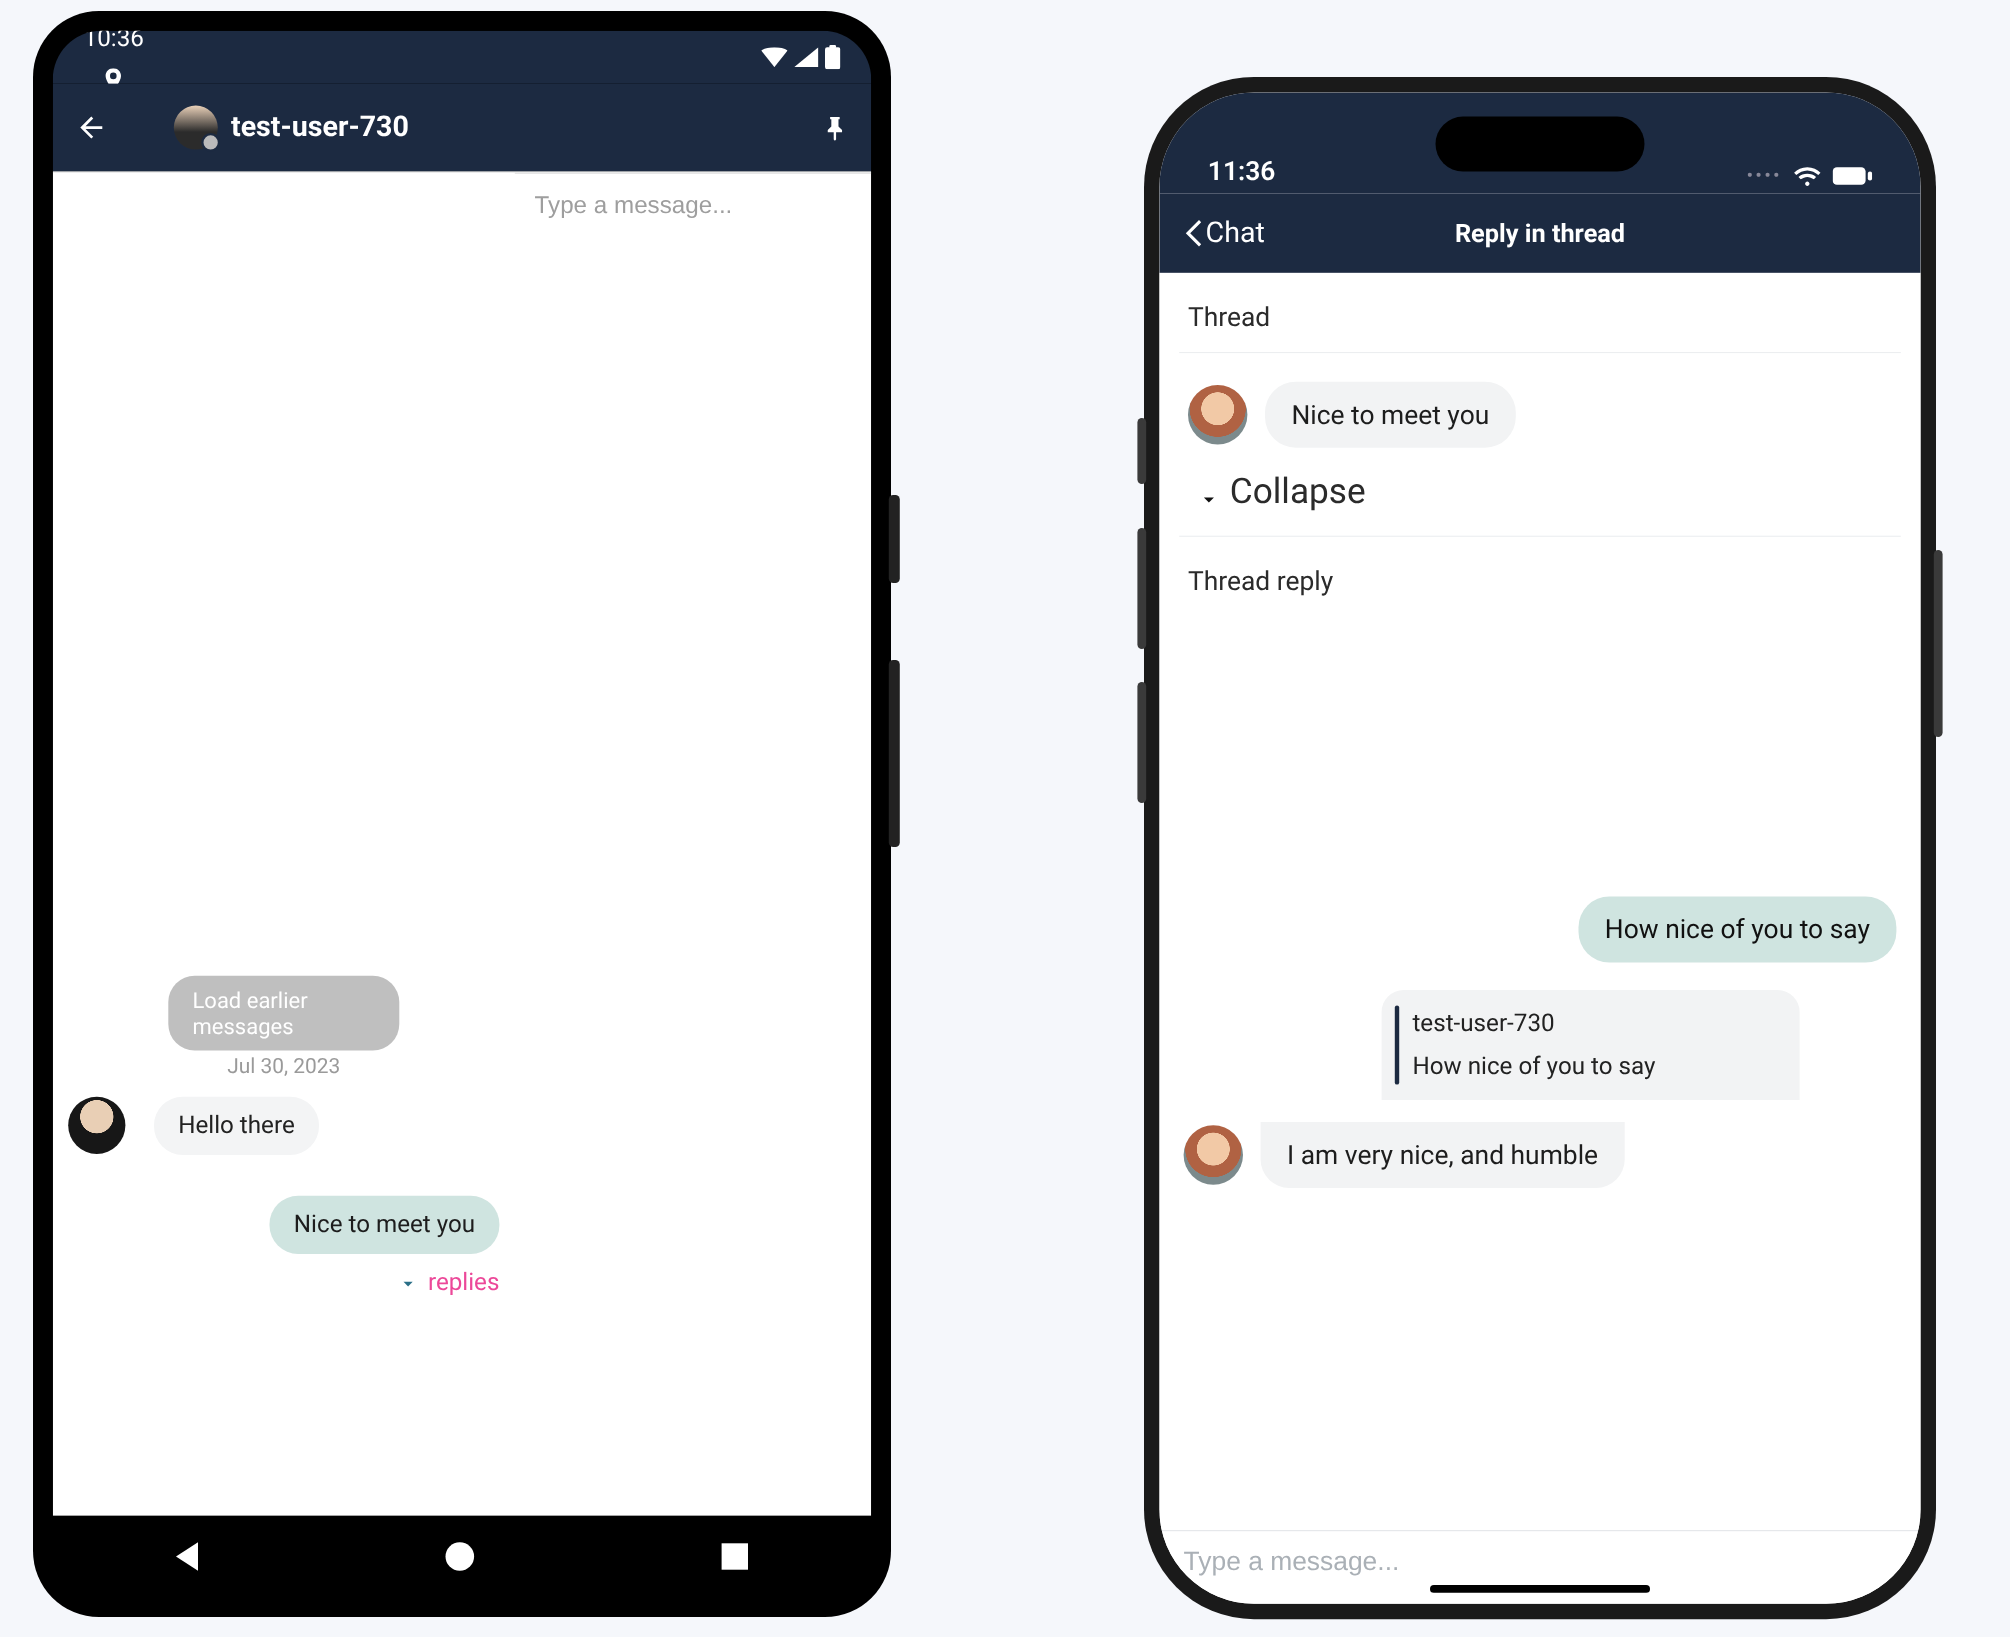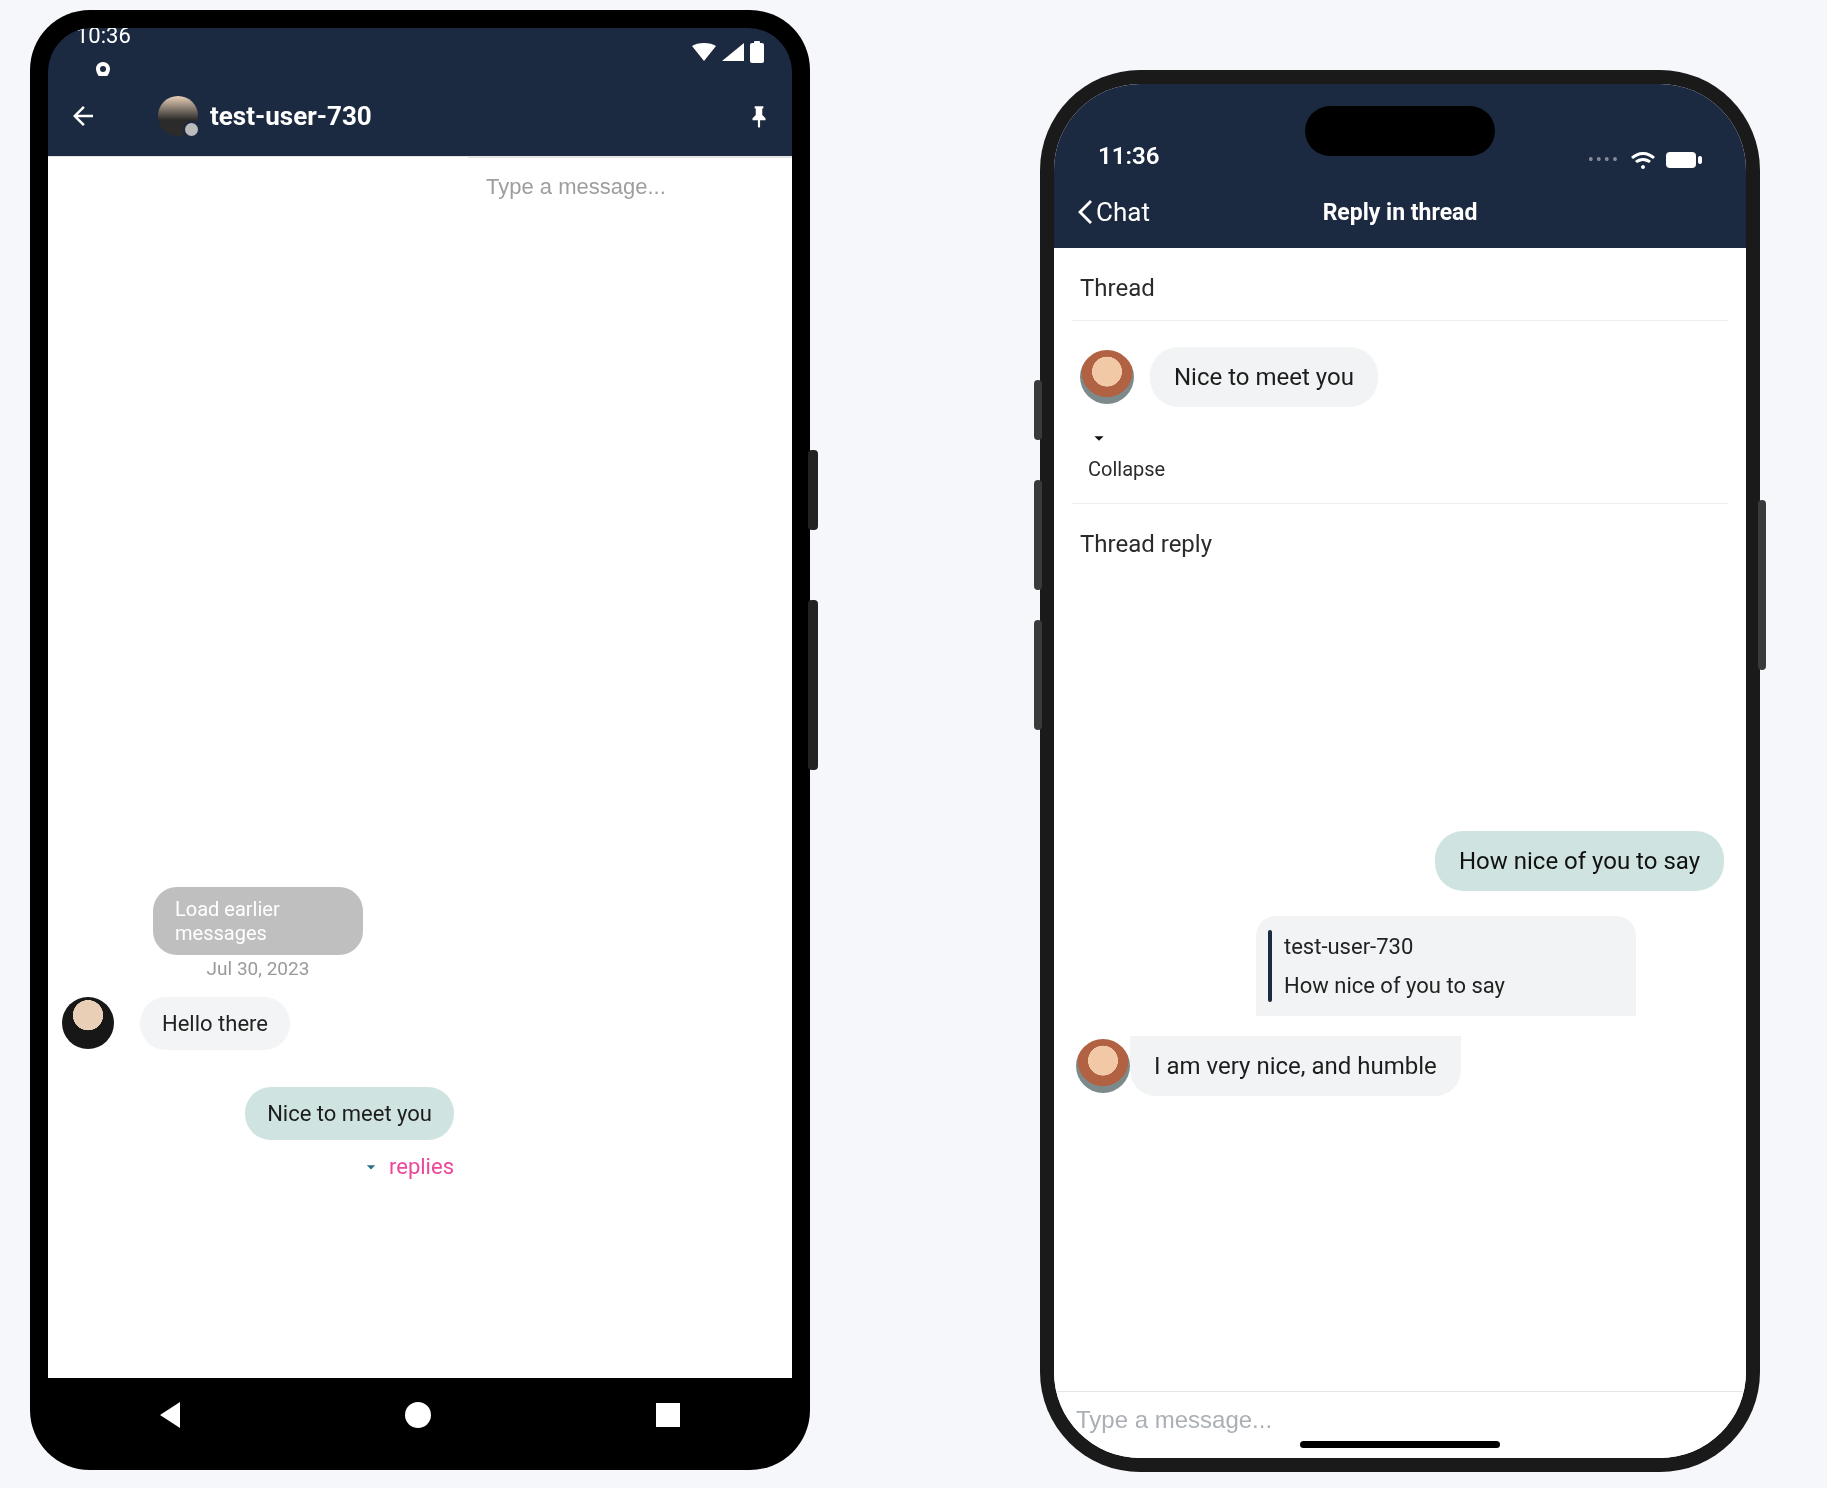--- a/index.html
+++ b/index.html
@@ -283,26 +283,25 @@
   }
   .bubble-ios-left {
     background: #f2f3f4;
     color: #1d1d1d;
     padding: 16px 24px;
     border-radius: 28px;
     font-size: 24px;
   }
   .collapse-row {
     display: flex;
-    align-items: flex-start;
+    align-items: flex-end;
     gap: 8px;
     padding: 10px 26px 22px 34px;
-    font-size: 20px;
+    font-size: 32px;
     color: #2b2b2b;
-    flex-direction: column;
   }
 
   .reply-section {
     flex: 1;
     position: relative;
   }
 
   .bubble-ios-right {
     position: absolute;
     right: 22px;
@@ -334,20 +333,21 @@
   }
   .quote-block .quote-user { margin-bottom: 14px; }
 
   .reply-row {
     position: absolute;
     left: 22px;
     right: 22px;
     top: 460px;
     display: flex;
     align-items: center;
+    gap: 16px;
   }
   .bubble-ios-reply {
     background: #f2f3f4;
     color: #1d1d1d;
     padding: 16px 24px;
     border-radius: 0 0 26px 26px;
     font-size: 24px;
     min-width: 330px;
   }
 

